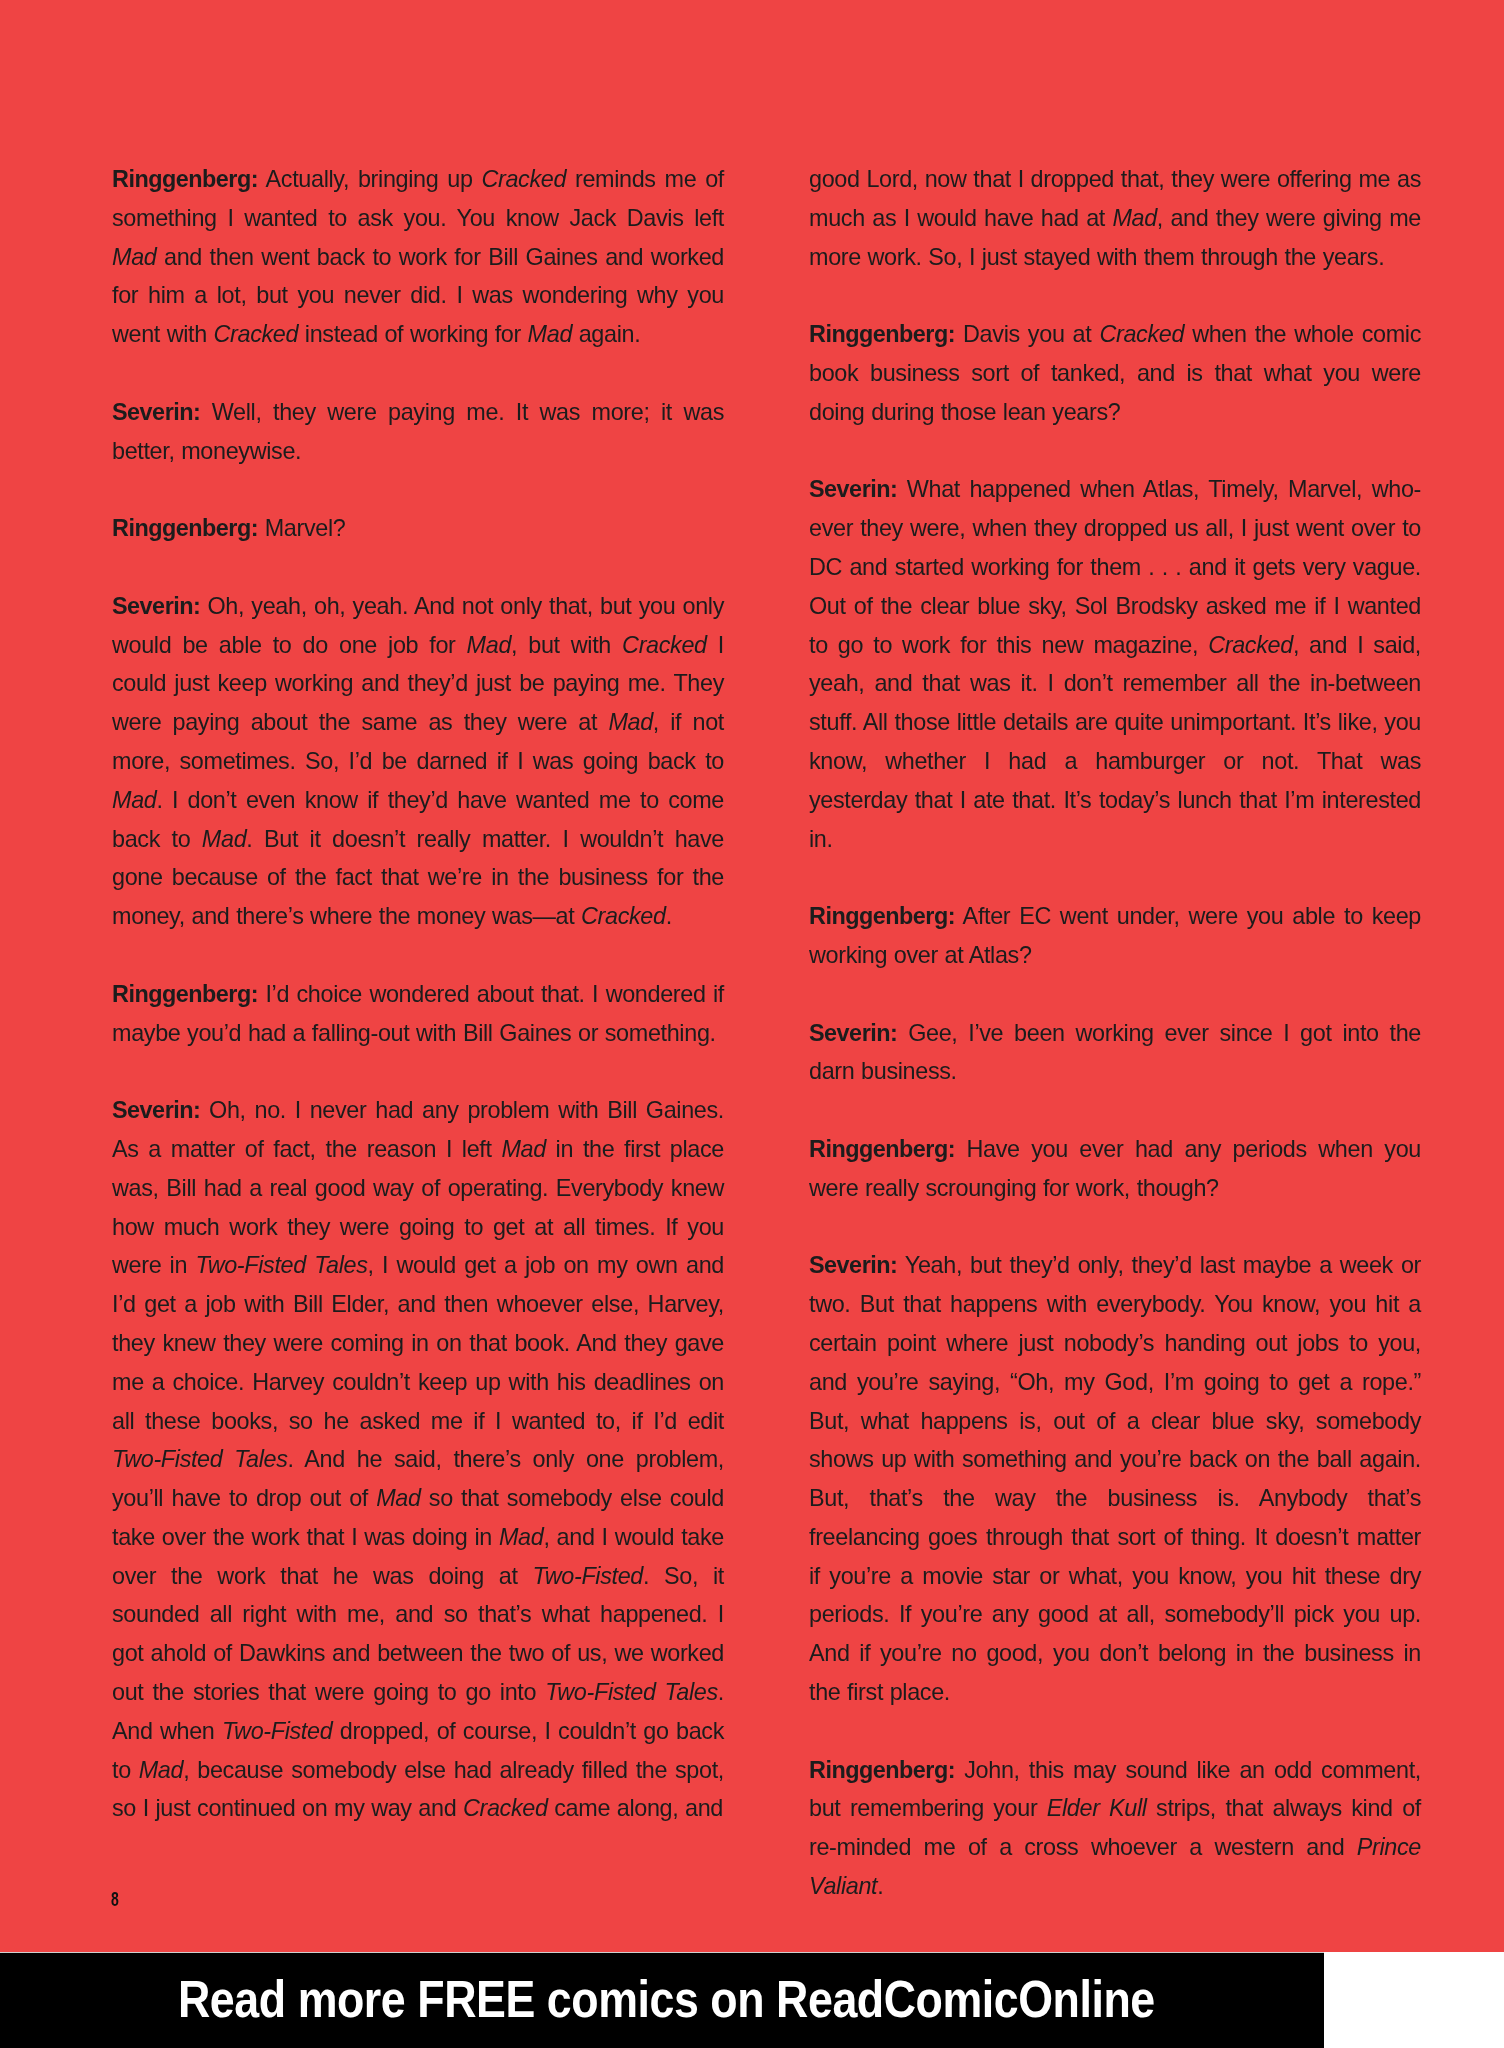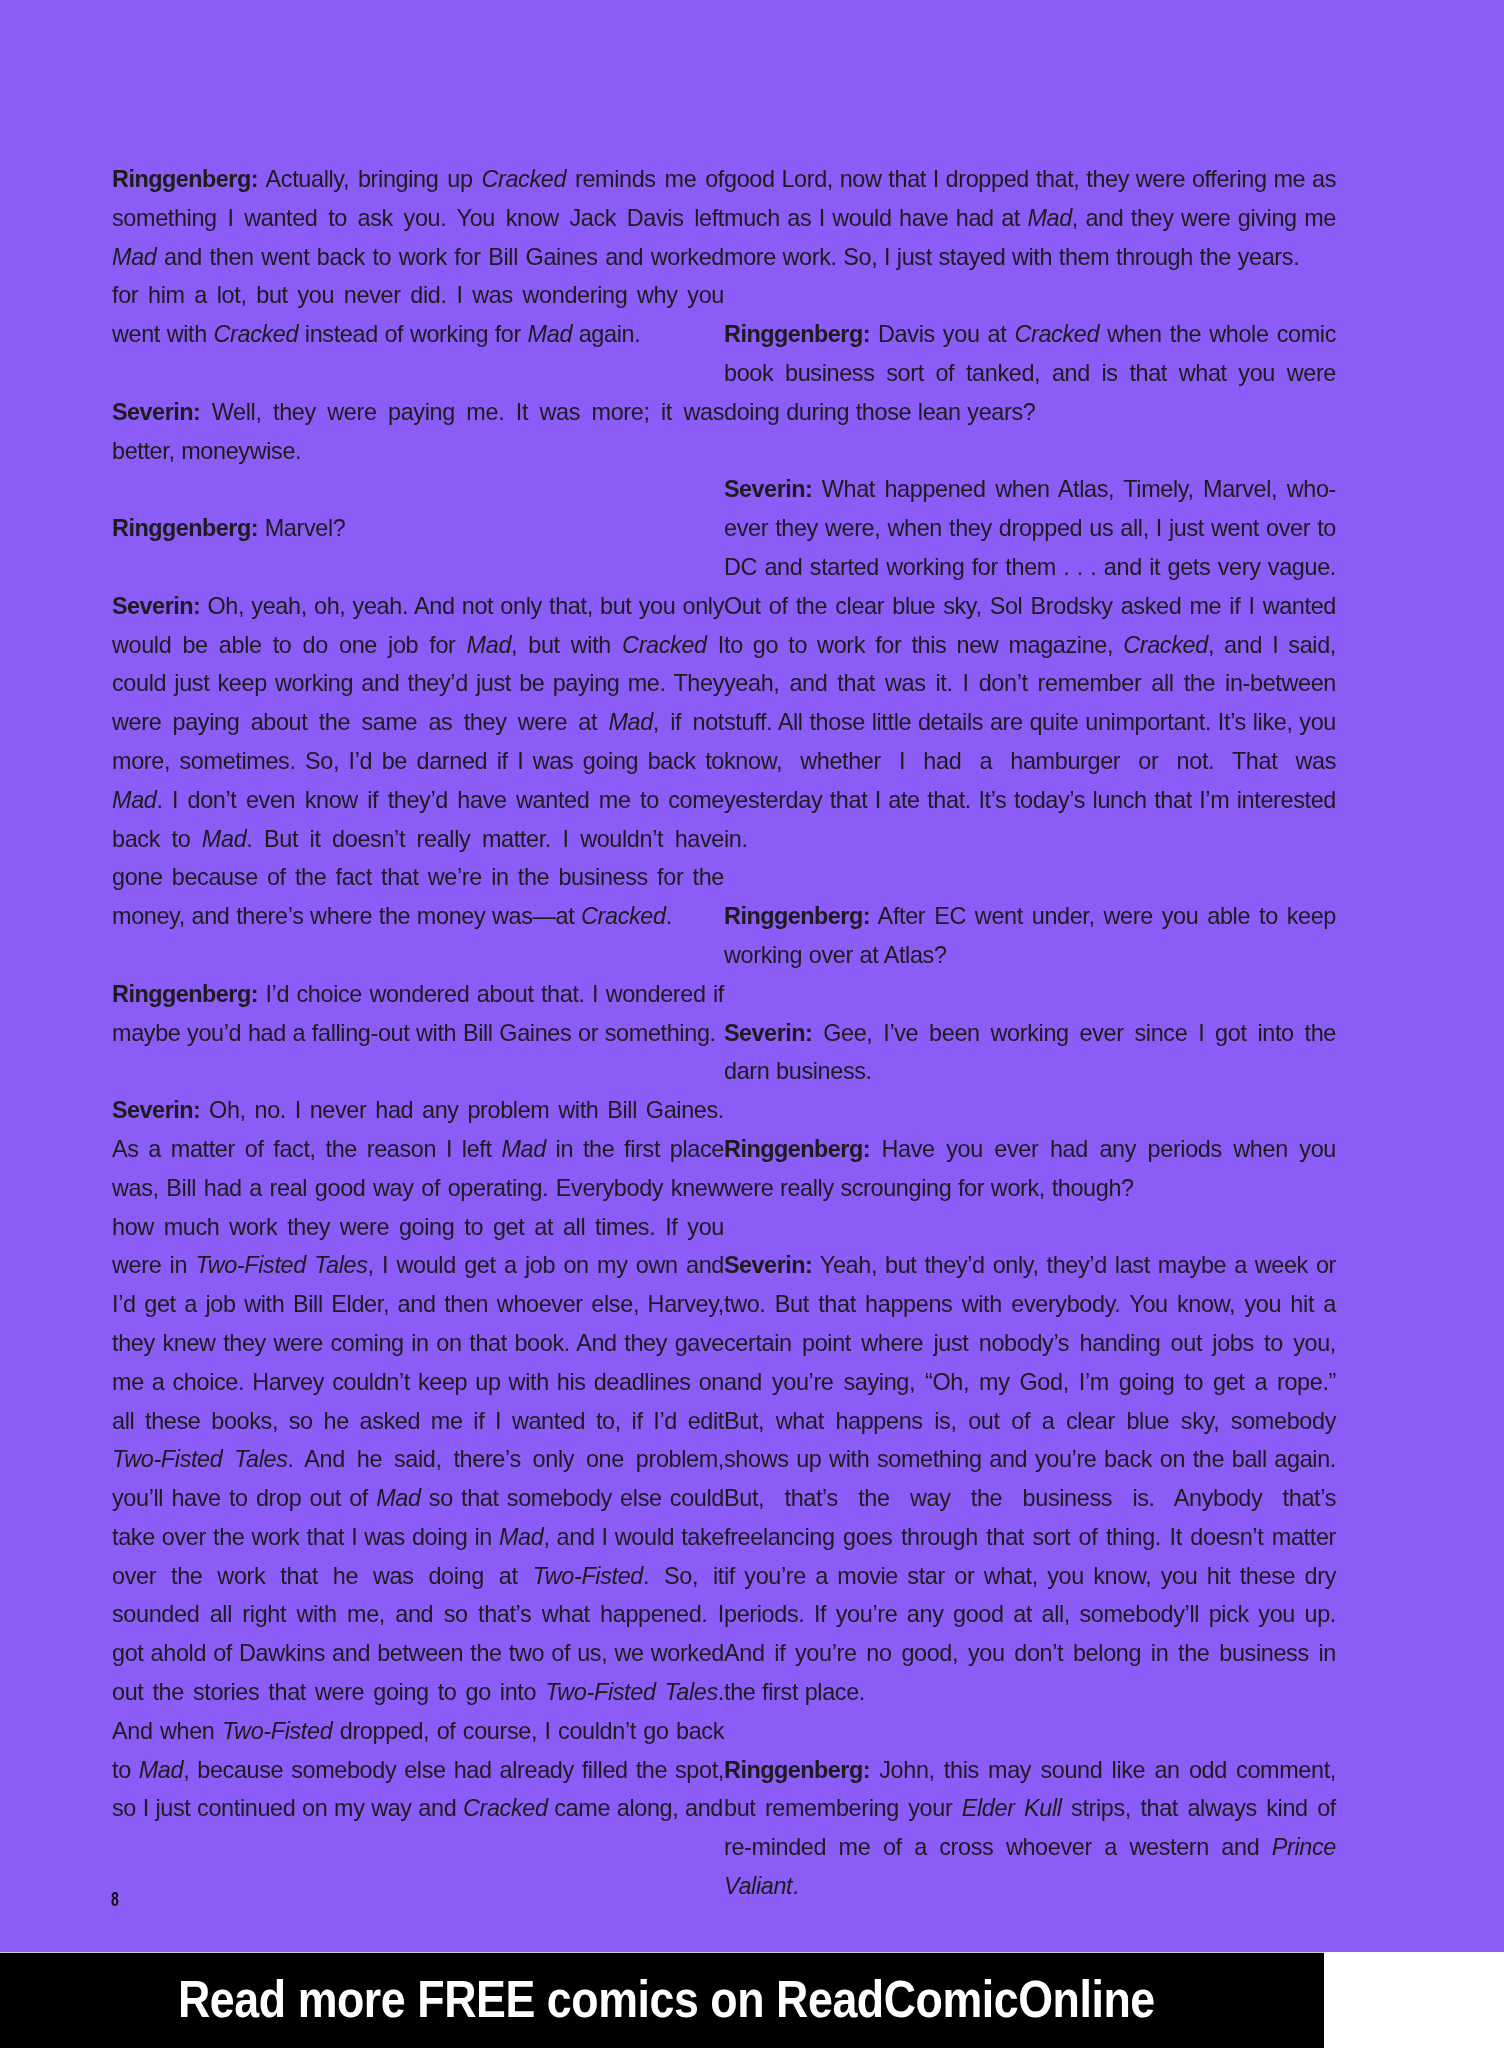--- a/index.html
+++ b/index.html
@@ -13,35 +13,35 @@
     position: relative;
     overflow: hidden;
     font-family: "Liberation Sans", "DejaVu Sans", sans-serif;
     color: #1c1c1c;
   }
   .page {
     position: absolute;
     left: 0; top: 0;
     width: 1504px;
     height: 1952px;
-    background: #8b5cf6;
+    background: #ef4444;
   }
   .column {
     position: absolute;
     top: 160px;
     width: 612px;
     font-size: 23.4px;
     line-height: 38.8px;
     letter-spacing: -0.35px;
     word-spacing: 0.5px;
     text-align: justify;
     hyphens: manual;
   }
   .column.left { left: 112px; }
-  .column.right { left: 724px; }
+  .column.right { left: 809px; }
   .para {
     margin: 0 0 38.8px 0;
     text-align: justify;
     text-align-last: left;
   }
   .speaker {
     font-weight: bold;
     letter-spacing: -0.5px;
   }
   .para em, .para i {

